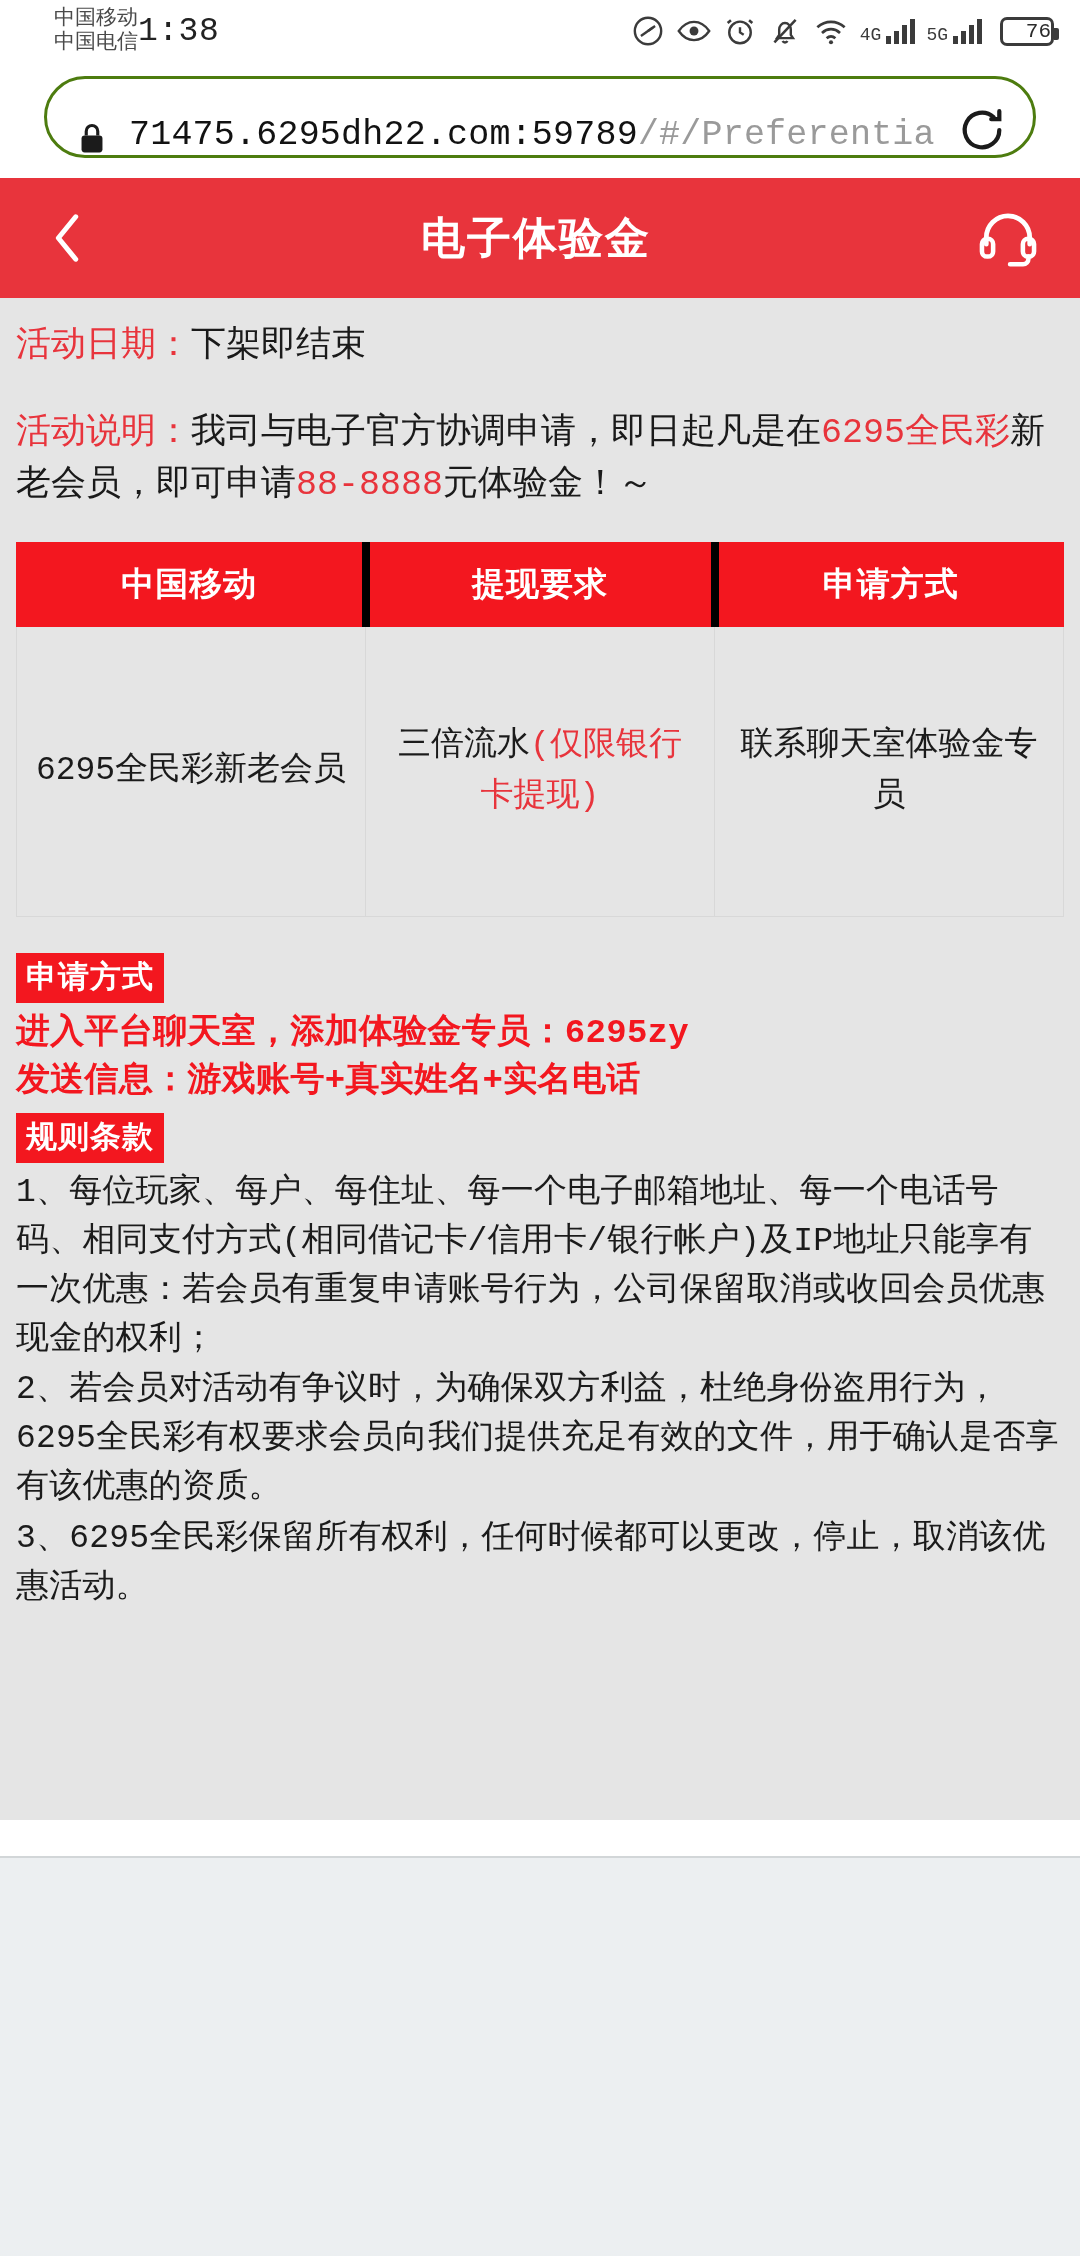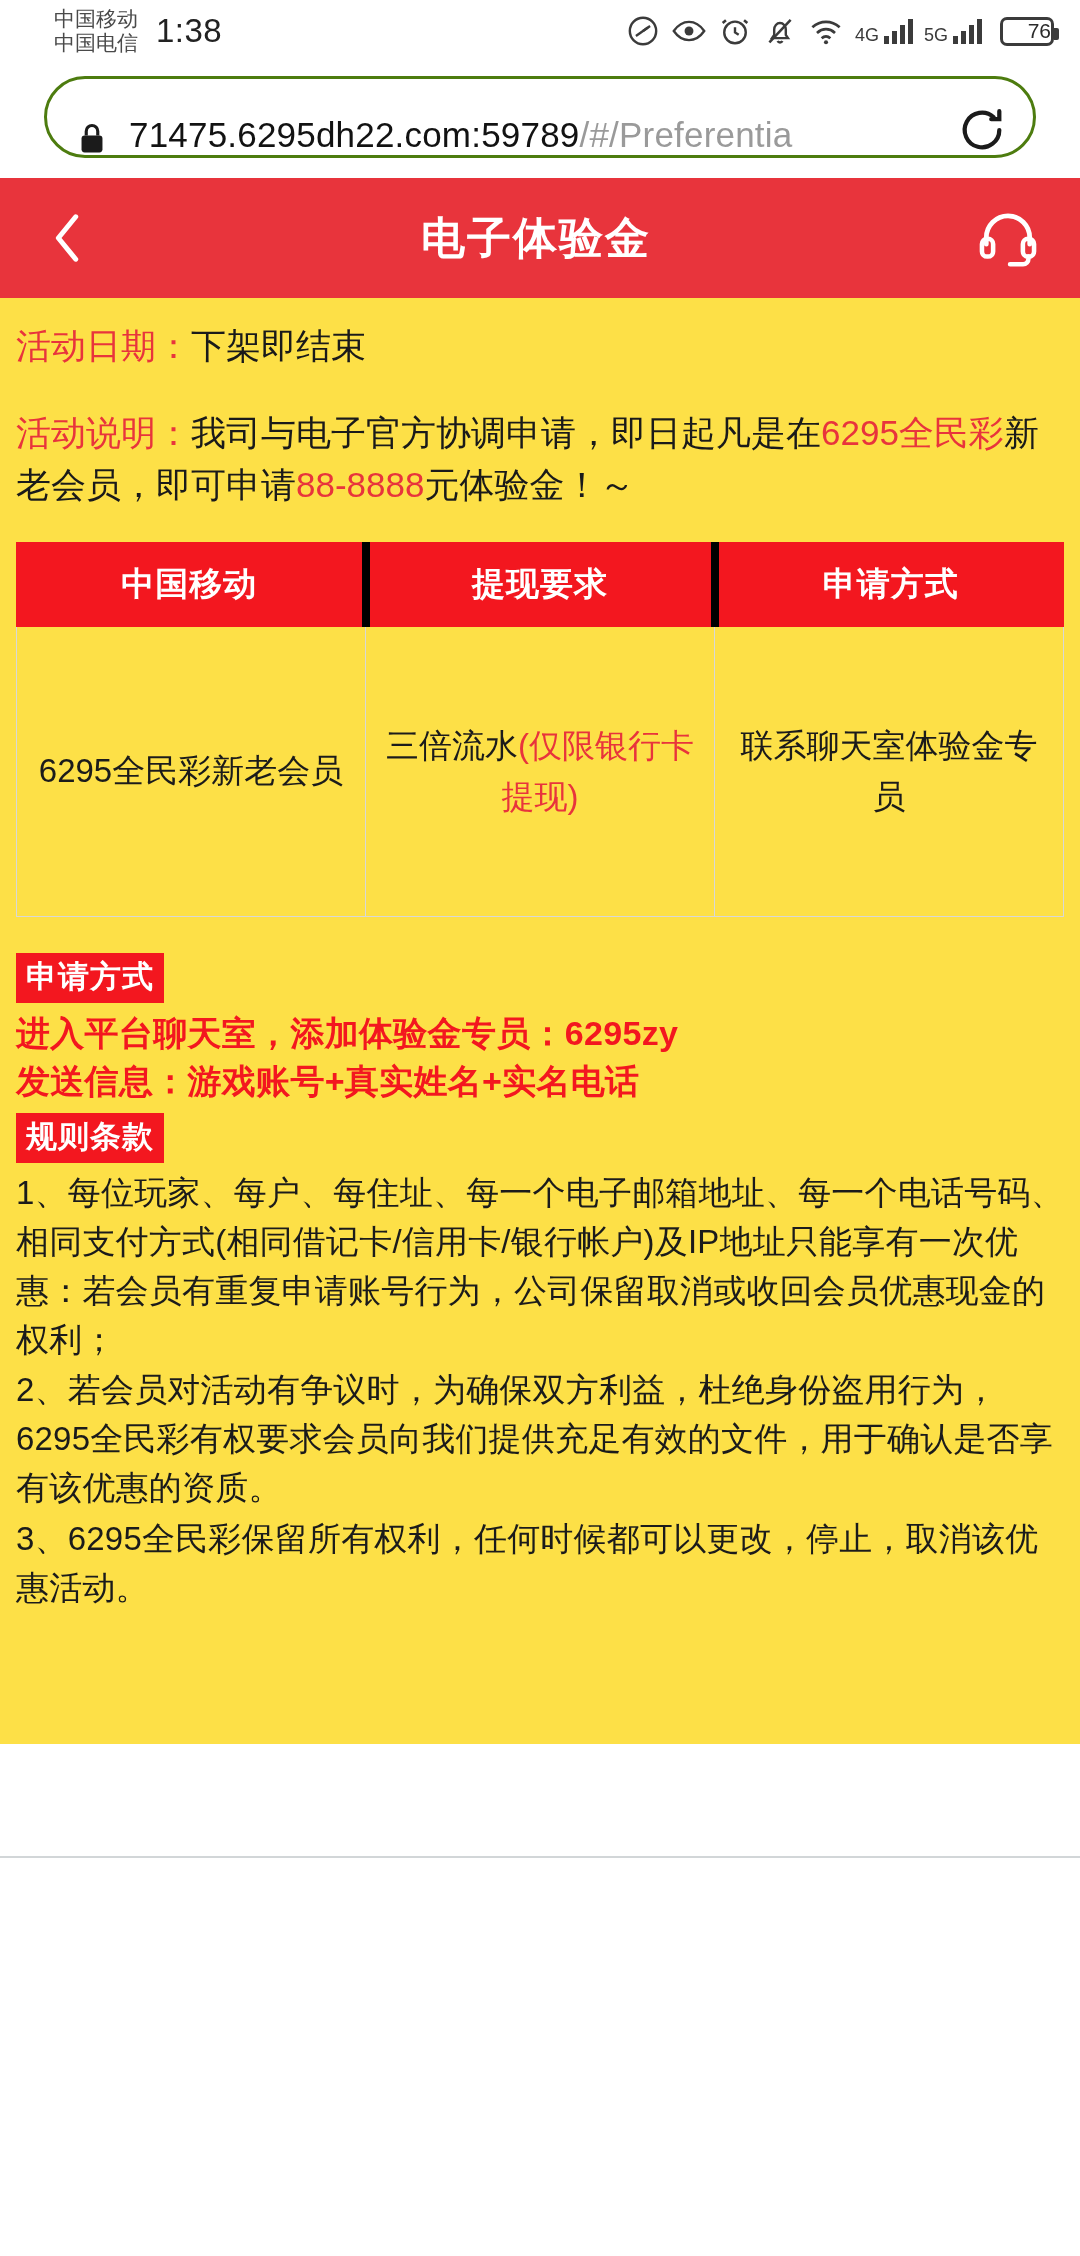--- a/index.html
+++ b/index.html
@@ -6,22 +6,23 @@
   html, body {
     width: 1080px;
     height: 2256px;
     background: #ffffff;
     font-family: "Liberation Sans", sans-serif;
     overflow: hidden;
   }
   #screen {
     position: relative;
     width: 1080px;
-    height: 1744px;
-    background: #fde047;
+    height: 2256px;
+    background: #e5e5e5;
+    font-family: Liberation Mono, monospace;
   }
 
   
   .statusbar {
     height: 62px;
     display: flex;
     align-items: center;
     padding: 0 26px 0 54px;
     background: #ffffff;
   }
@@ -29,21 +30,20 @@
     display: flex;
     flex-direction: column;
     justify-content: center;
     line-height: 1.12;
     font-size: 21px;
     color: #4a4a4a;
   }
   .clock {
     font-size: 33px;
     color: #222;
-    margin-left: 18px;
     letter-spacing: 0.5px;
   }
   .status-right {
     margin-left: auto;
     display: flex;
     align-items: center;
     gap: 11px;
   }
   .sicon { display:block; }
   .battery {

